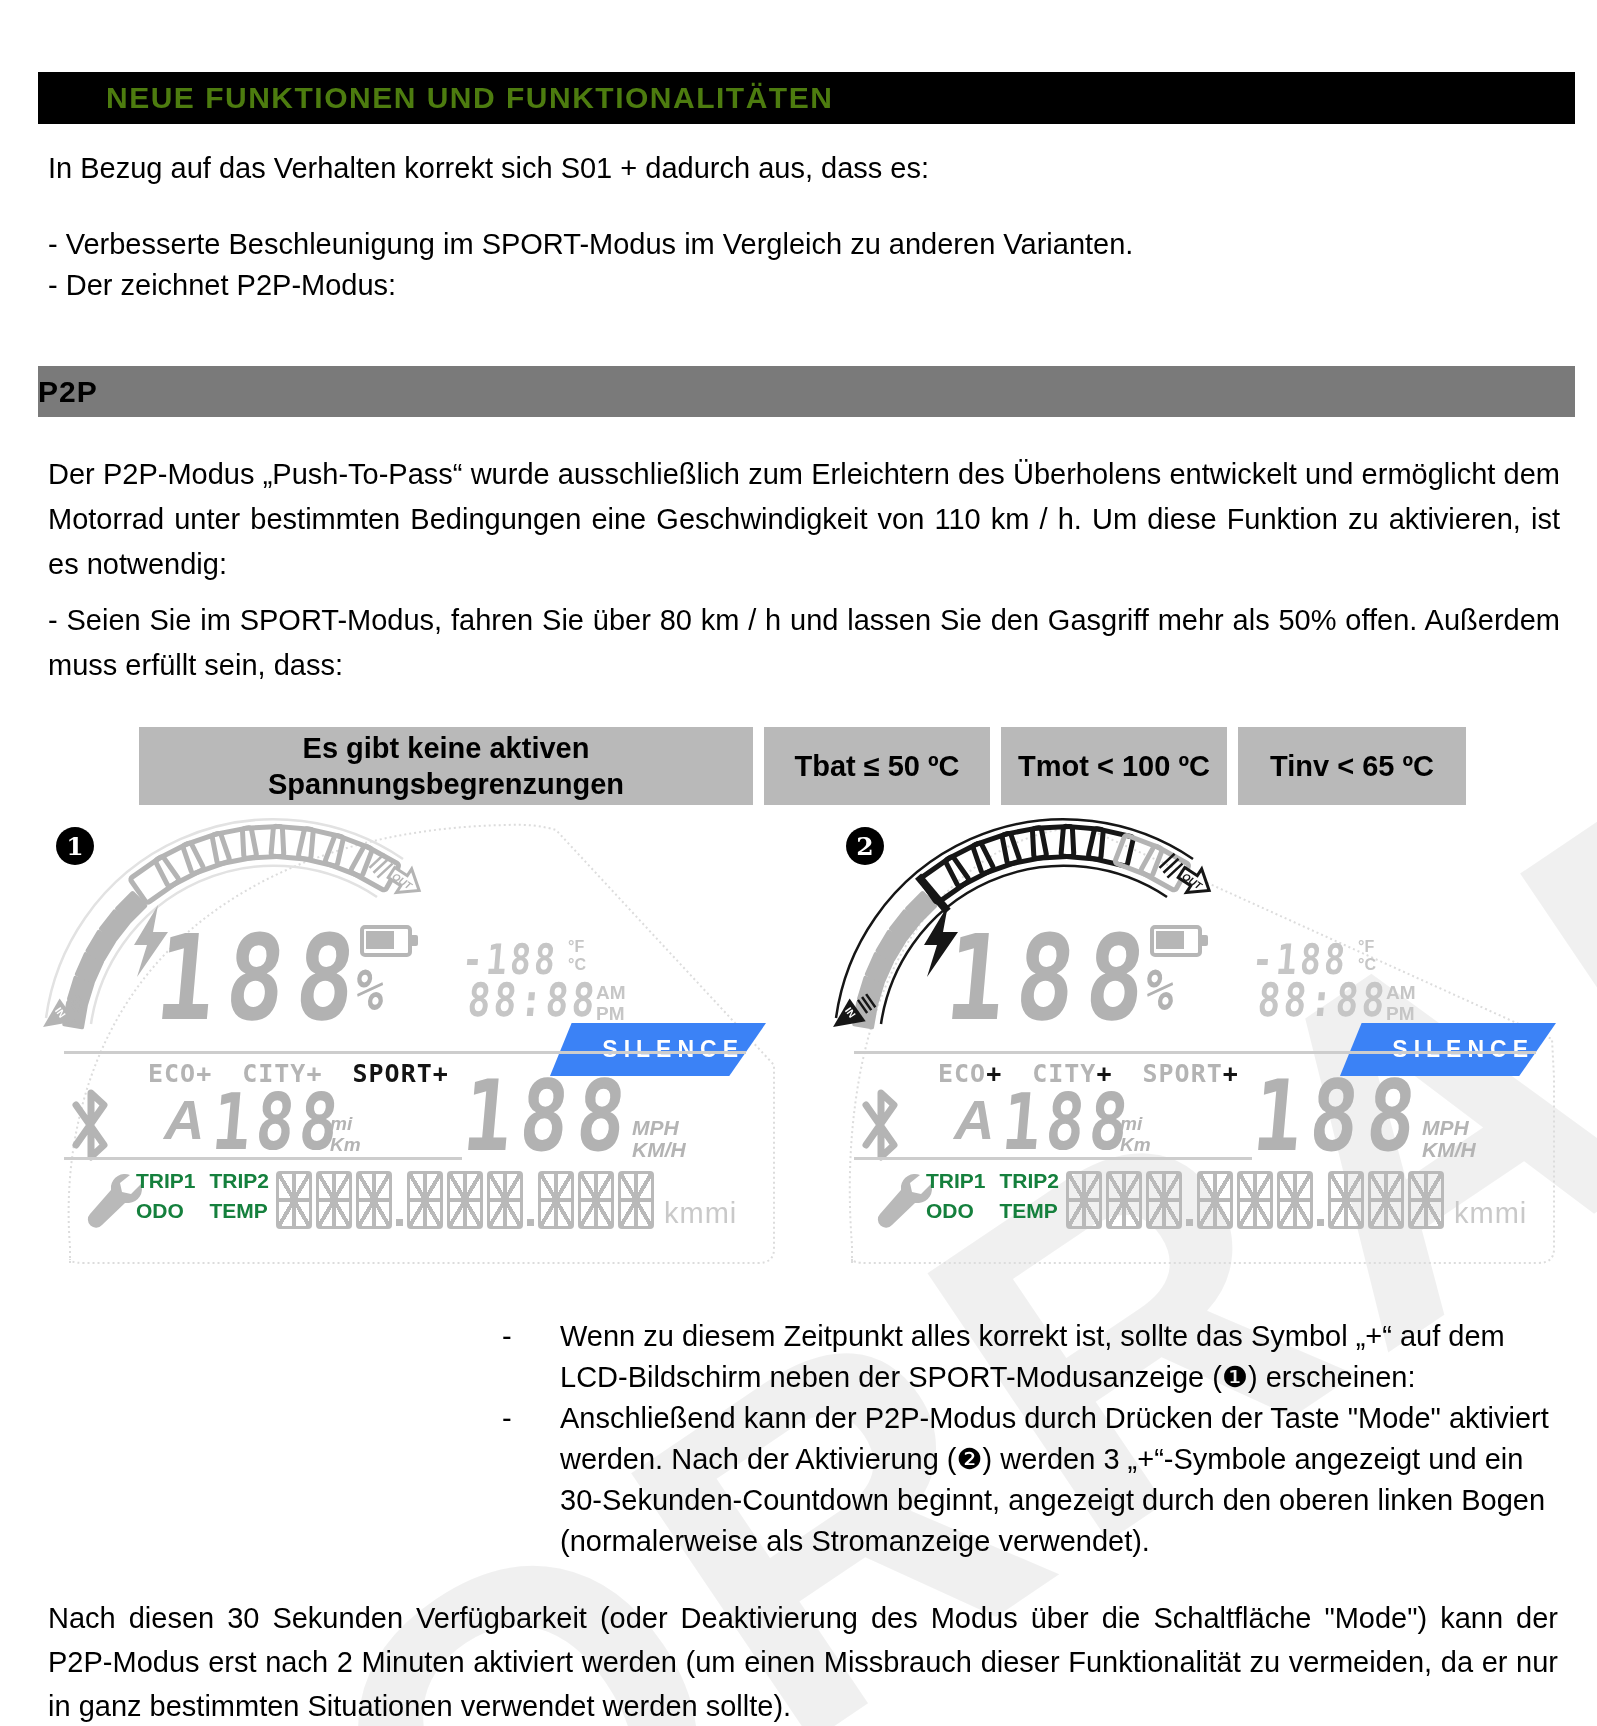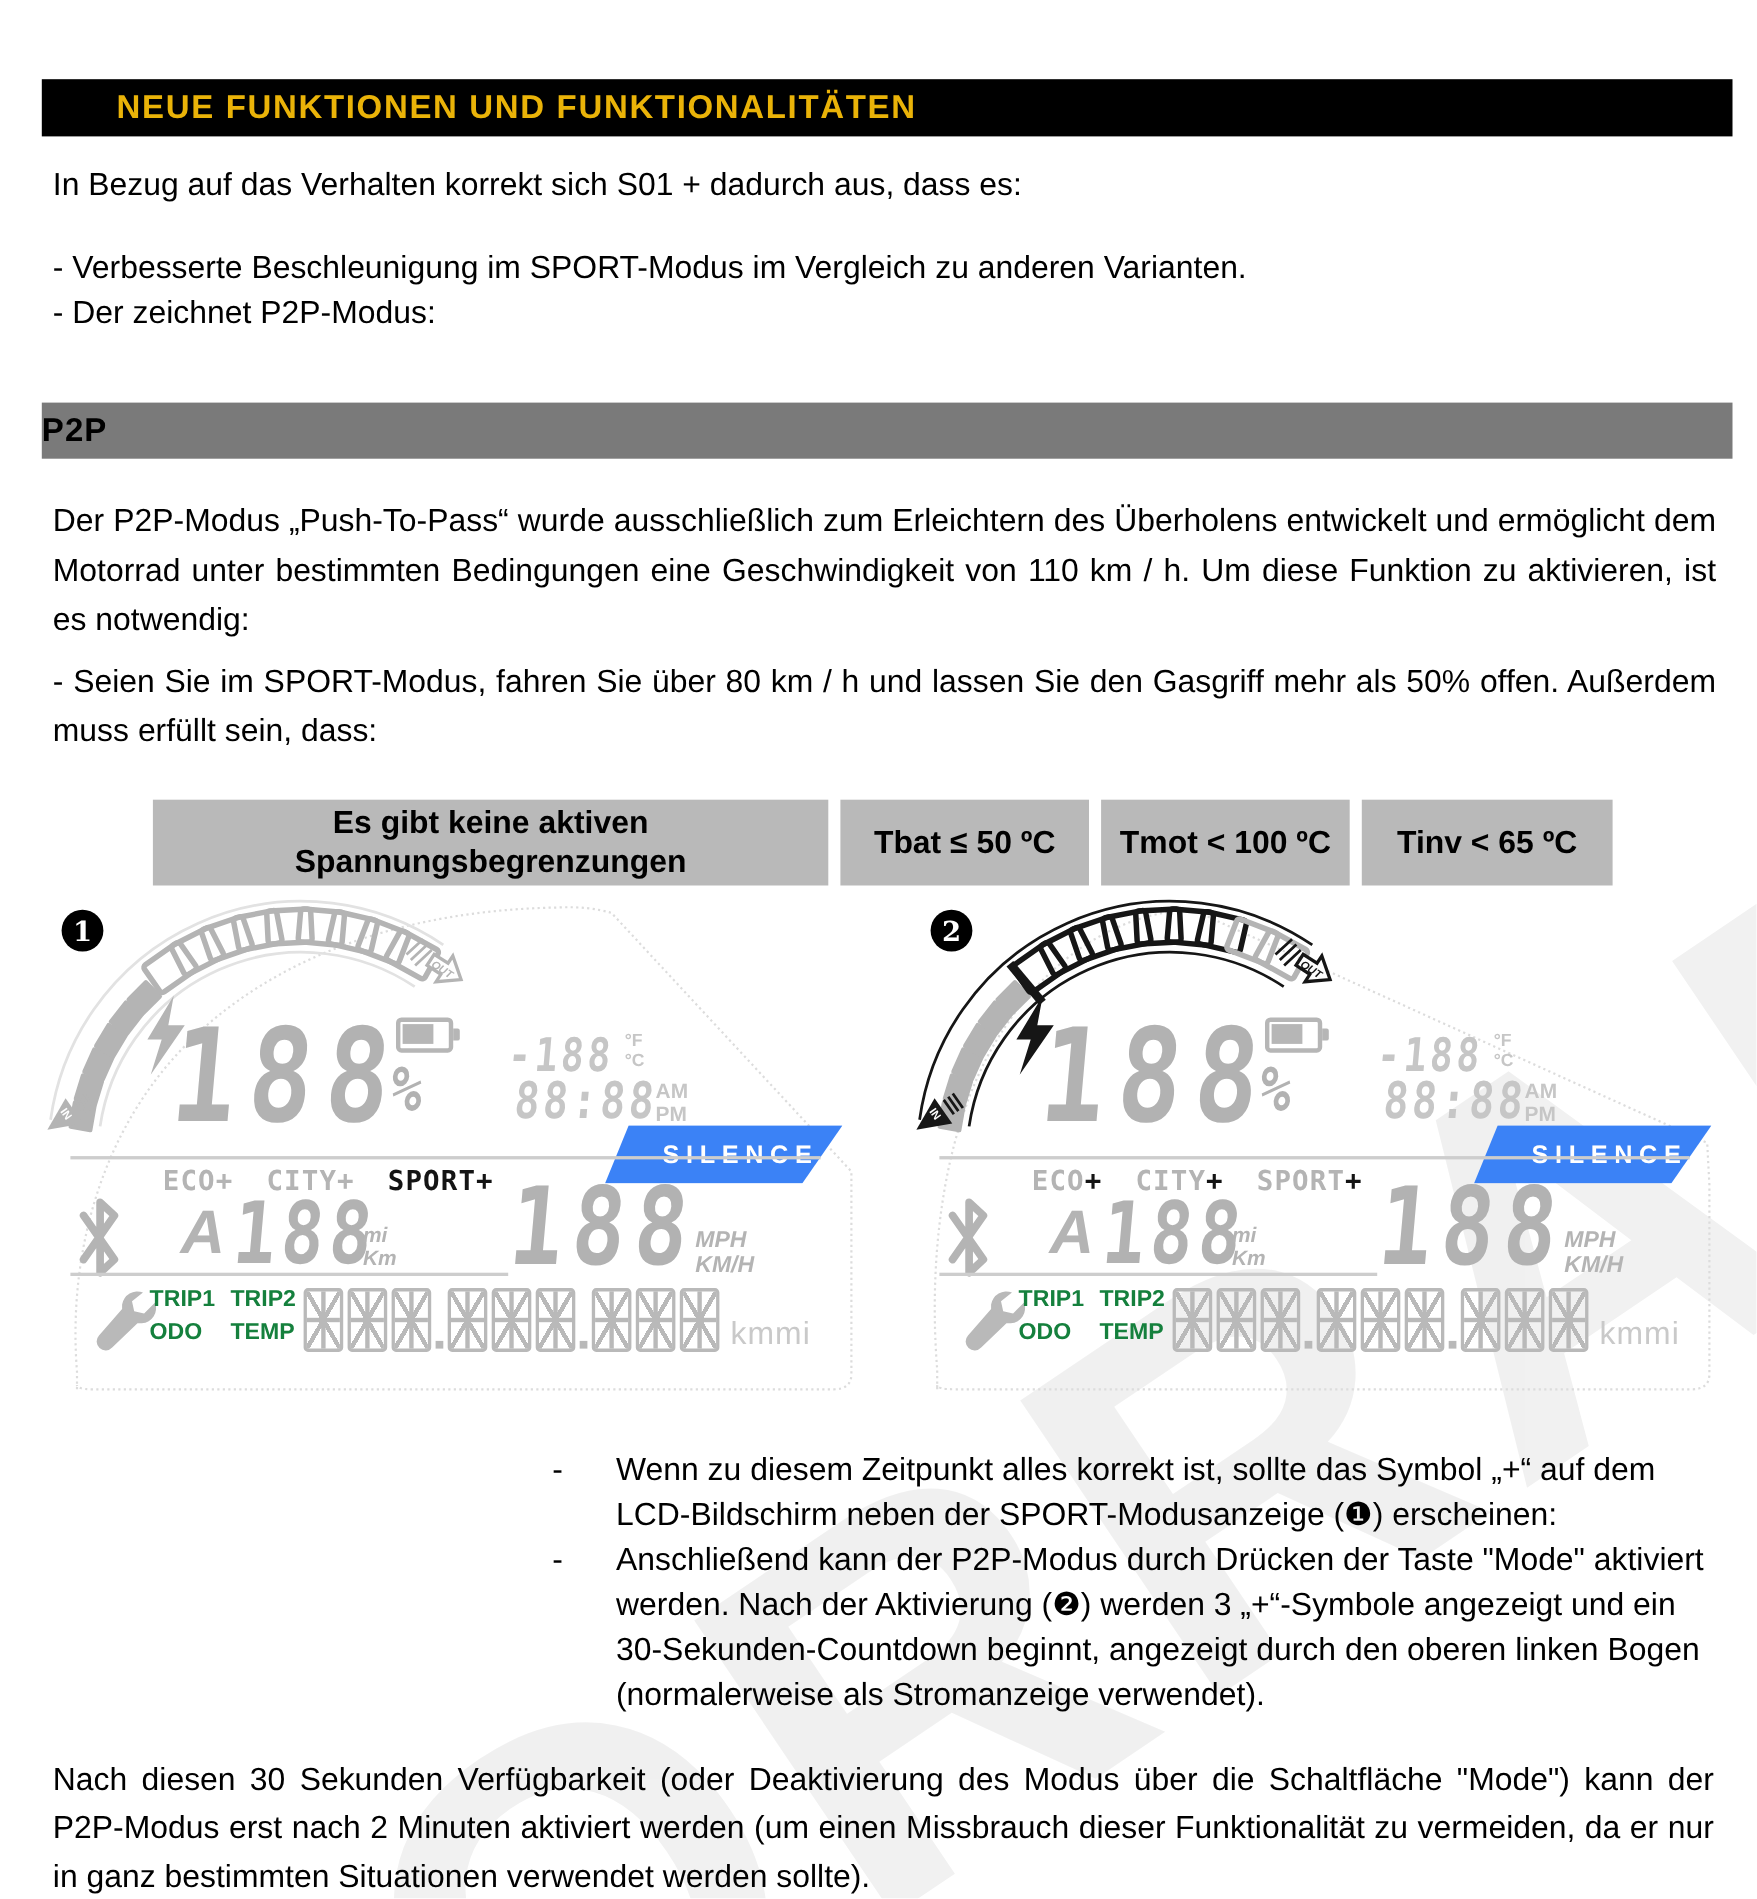--- a/index.html
+++ b/index.html
@@ -11,21 +11,21 @@
   .watermark {
     position:absolute; left:-70px; top:1815px; z-index:0;
     font-size:470px; font-weight:bold; color:#000; opacity:0.055;
     transform:rotate(-34deg); transform-origin:0 0; white-space:nowrap; letter-spacing:18px;
     font-family:"Liberation Sans",sans-serif;
   }
   .layer { position:absolute; z-index:1; }
 
   
   .header-bar { left:38px; top:72px; width:1537px; height:52px; background:#000; display:flex; align-items:center; }
-  .header-bar .bar-title { color:#eab308; font-size:30px; font-weight:bold; letter-spacing:1.5px; padding-left:68px; }
+  .header-bar .bar-title { color:#4d7c0f; font-size:30px; font-weight:bold; letter-spacing:1.5px; padding-left:68px; }
   .section-bar { left:38px; top:366px; width:1537px; height:51px; background:#7a7a7a; display:flex; align-items:center; }
   .section-bar .bar-title { color:#000000; font-size:30px; font-weight:bold; letter-spacing:1px; }
 
   
   .bodytext { font-size:29px; line-height:45px; color:#000; }
   .intro-line { left:48px; top:146px; width:1512px; }
   .intro-item-1 { left:48px; top:222px; width:1512px; }
   .intro-item-2 { left:48px; top:263px; width:1512px; }
   .para-p2p { left:48px; top:452px; width:1512px; text-align:justify; }
   .para-cond { left:48px; top:598px; width:1512px; text-align:justify; }

